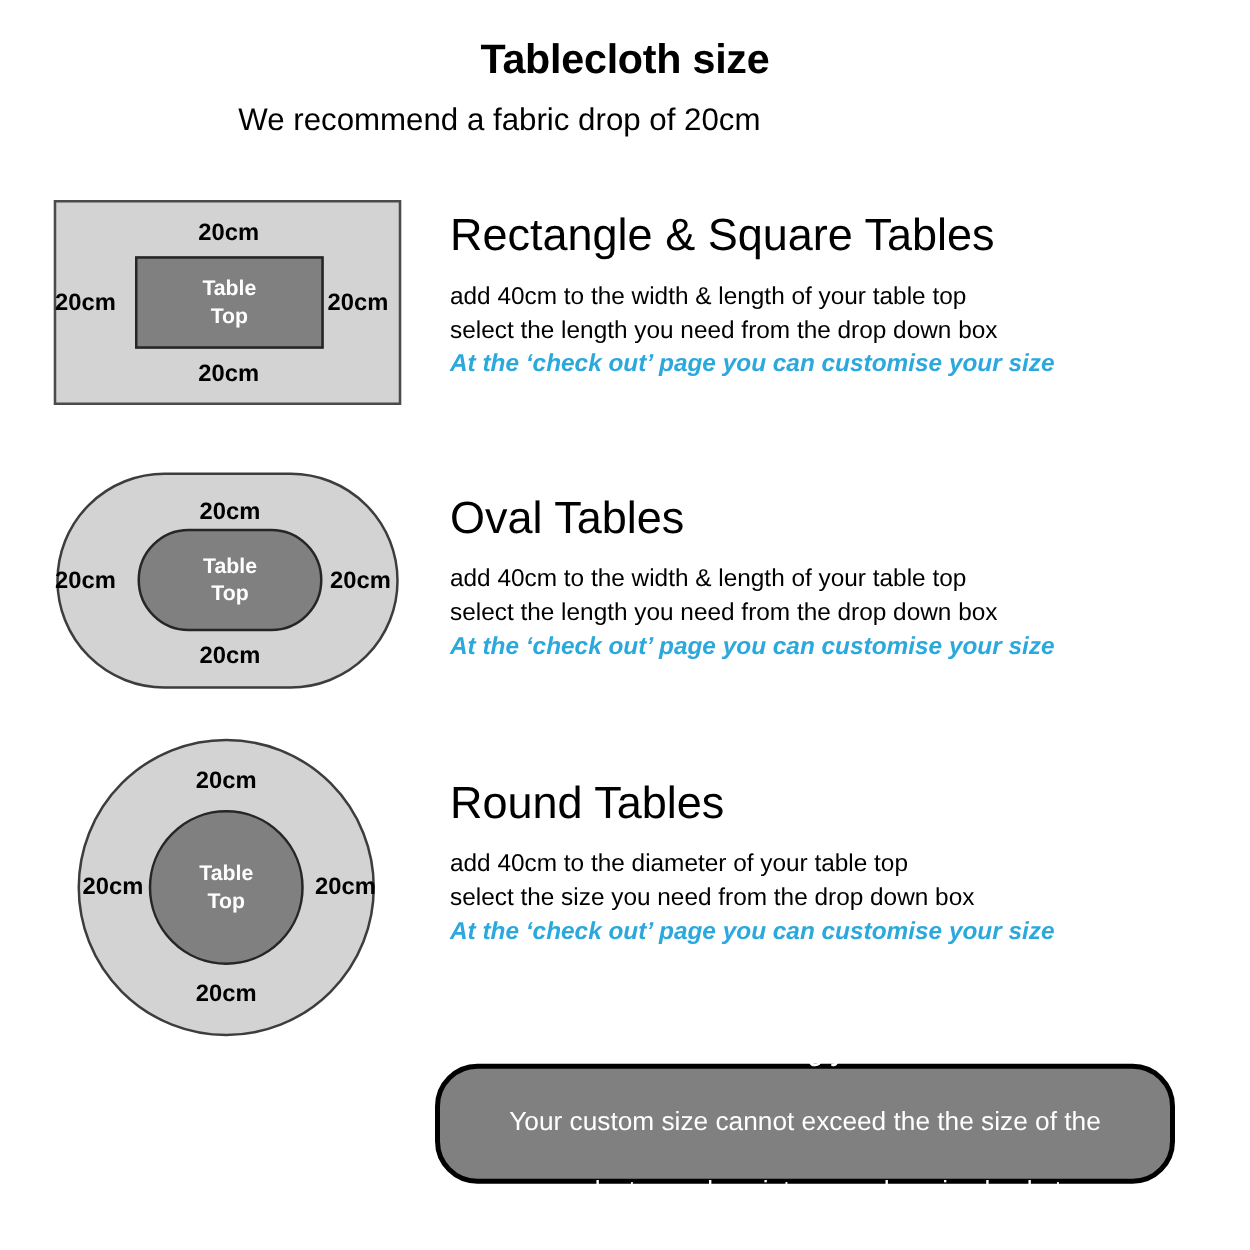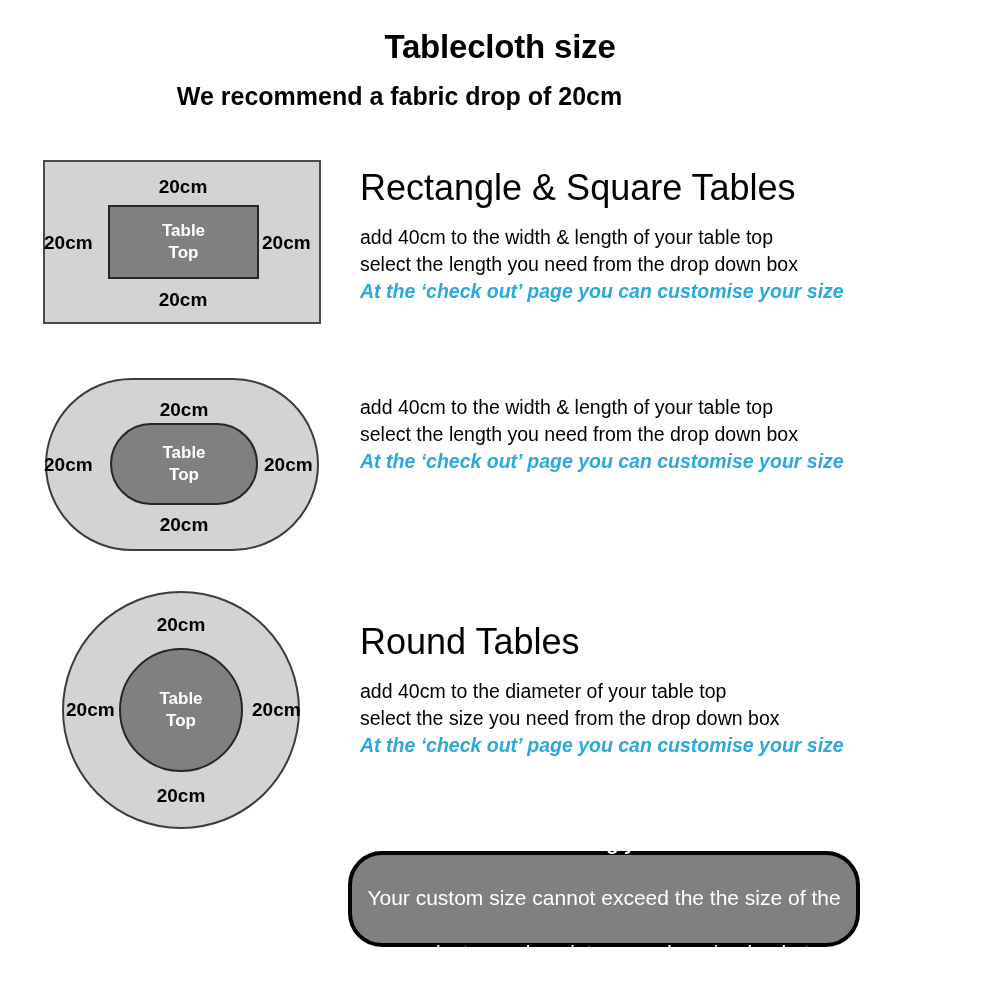--- a/index.html
+++ b/index.html
@@ -23,21 +23,21 @@
     left: 0; top: 28px; width: 1000px;
     text-align: center;
     font-size: 33px;
     font-weight: bold;
     letter-spacing: -0.2px;
   }
   #page-subtitle {
     left: 0; top: 82px; width: 799px;
     text-align: center;
     font-size: 25px;
-    font-weight: bold;
+    font-weight: normal;
   }
 
   
   .dim-label {
     font-size: 19px;
     font-weight: bold;
     color: #000;
     white-space: nowrap;
     line-height: 1;
   }
@@ -144,21 +144,21 @@
     margin-top: 2px;
     white-space: nowrap;
   }
   #block-rect  { top: 168px; }
   #block-oval  { top: 394px; }
   #block-round { top: 622px; }
 
   
   #banner {
     left: 348px; top: 851px;
-    width: 512px; height: 96px;
+    width: 592px; height: 96px;
     background: #808080;
     border: 4px solid #000000;
     border-radius: 34px;
     box-sizing: border-box;
     display: flex;
     flex-direction: column;
     align-items: center;
     justify-content: center;
     padding: 0 14px;
   }
@@ -208,20 +208,21 @@
     <span>Table</span><br>
     <span>Top</span>
   </div>
 </div>
 <div class="abs dim-label" id="oval-label-top">20cm</div>
 <div class="abs dim-label" id="oval-label-bottom">20cm</div>
 <div class="abs dim-label" id="oval-label-left">20cm</div>
 <div class="abs dim-label" id="oval-label-right">20cm</div>
 
 <div class="abs txt-block" id="block-oval">
+  <div class="txt-heading">Oval Tables</div>
   <p class="txt-line">add 40cm to the width &amp; length of your table top</p>
   <p class="txt-line">select the length you need from the drop down box</p>
   <div class="txt-cta">At the ‘check out’ page you can customise your size</div>
 </div>
 
 <div class="abs" id="round-outer"></div>
 <div class="abs" id="round-inner">
   <div class="tabletop-label">
     <span>Table</span><br>
     <span>Top</span>

